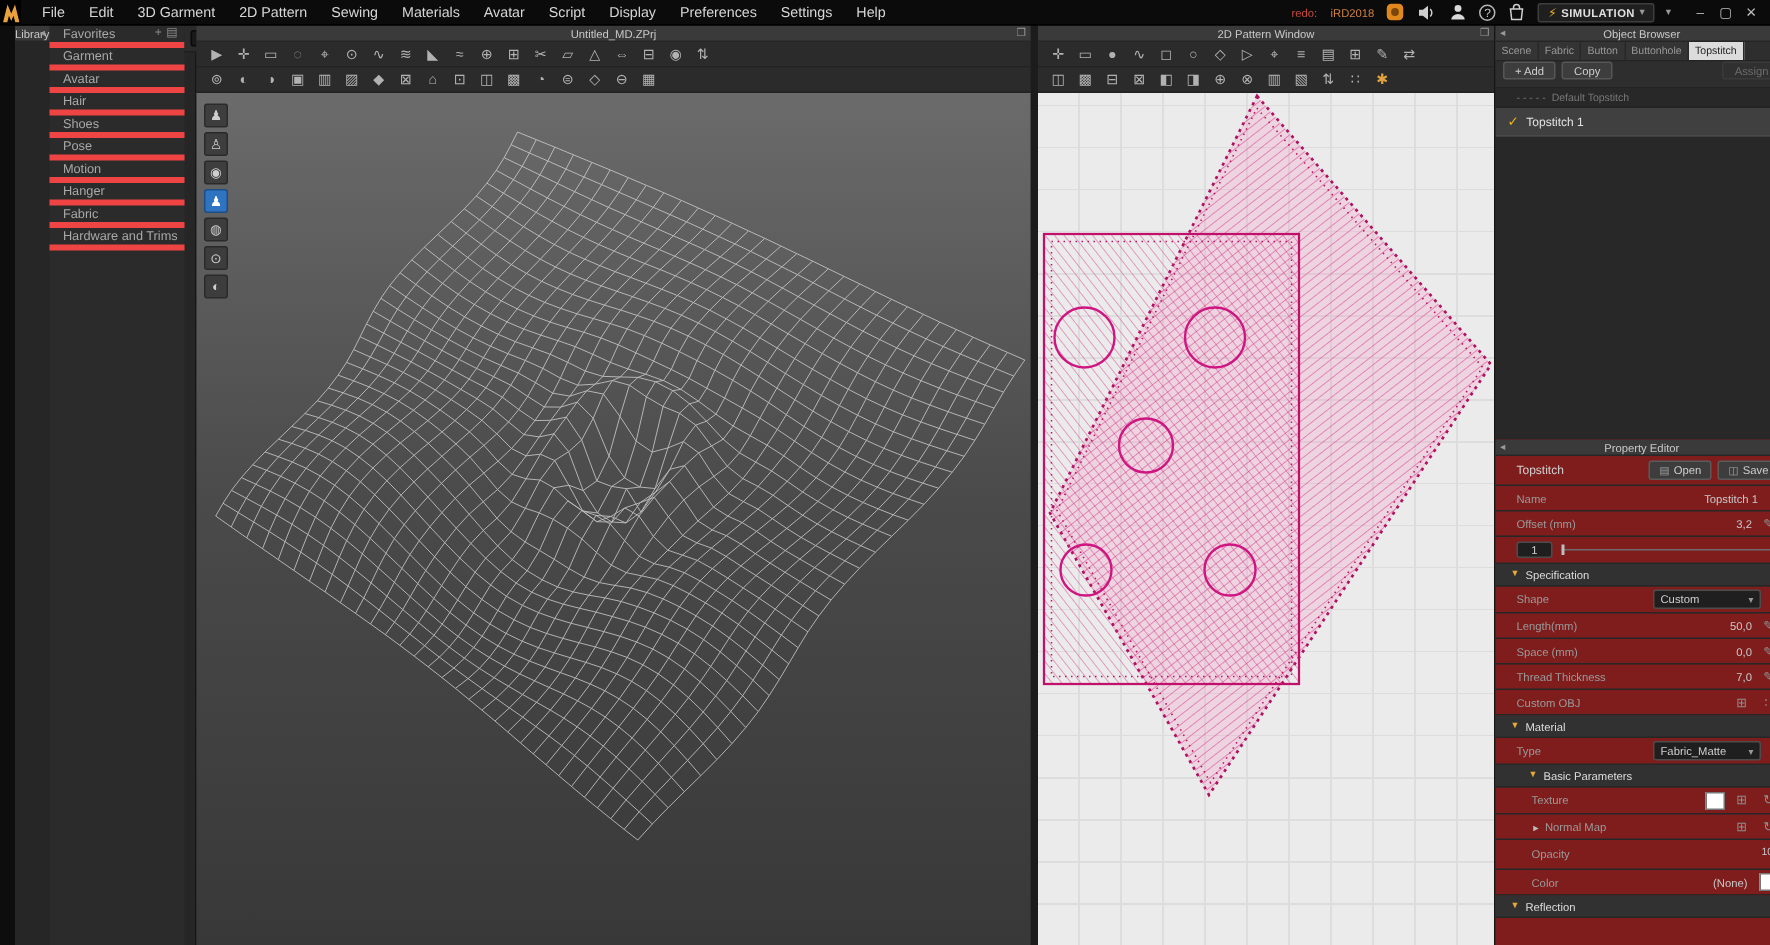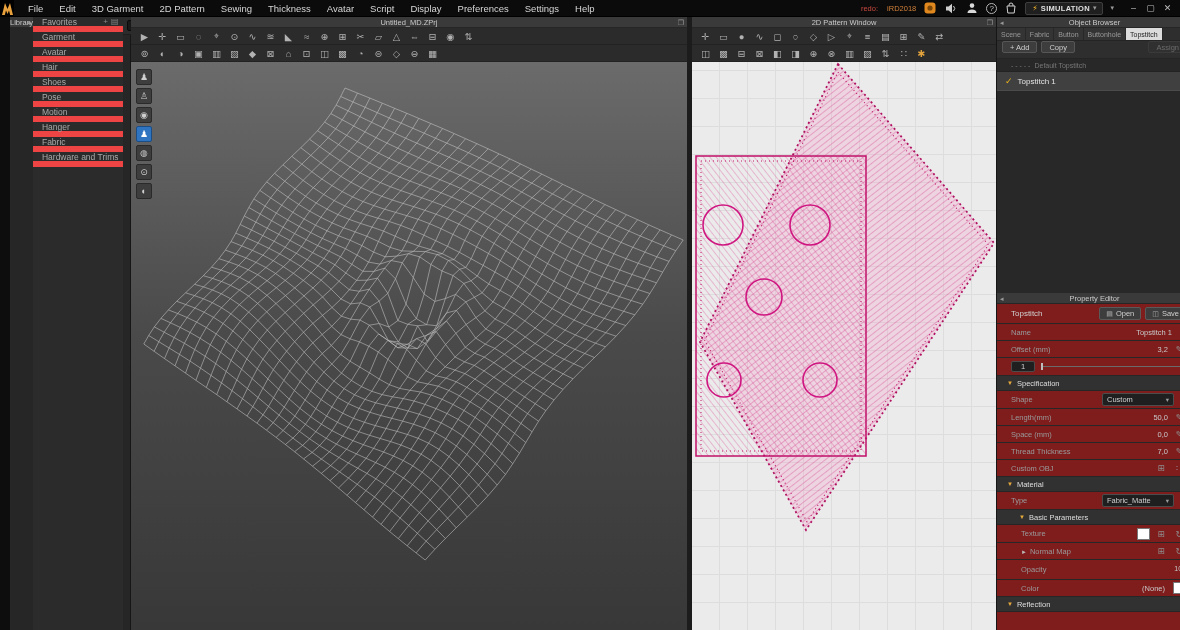--- a/index.html
+++ b/index.html
@@ -34,21 +34,21 @@
   .phead .ptitle{color:#c9c9c9;font-size:7.5px}
   .phead .pico{position:absolute;right:3px;top:0;color:#9a9a9a;font-size:7px;line-height:11px}
   .phead .pico-l{position:absolute;left:3px;top:0;color:#9a9a9a;font-size:7px;line-height:11px}
 
   
   .leftstrip{position:absolute;left:0;top:17px;width:10px;bottom:0;background:#0d0d0d}
   .library{position:absolute;left:10px;top:17px;width:121px;bottom:0;background:#262626;
     display:flex;border-right:1px solid #161616}
   #lib-tree{background:#2b2b2b}
   .tree-item{height:15px;display:flex;align-items:flex-start;padding:0 5px 0 9px;
-    border-bottom:6px solid #ef4444;cursor:default}
+    border-bottom:4px solid #ef4444;cursor:default}
   .tree-label{color:#a9a9a9;font-size:8.5px;flex:1;white-space:nowrap;overflow:hidden}
   .tree-ico{color:#8a8a8a;font-size:8px;margin-left:3px}
   .lib-search{height:18px;display:flex;align-items:center;gap:3px;padding:0 4px;background:#2b2b2b;
     border-bottom:1px solid #1e1e1e}
   .search-input{width:56px;height:11px;background:#191919;border:1px solid #0a0a0a;border-radius:2px}
   .srch-ico{color:#9a9a9a;font-size:8.5px;line-height:10px}
   #lib-thumbs{flex:1;display:flex;flex-wrap:wrap;align-content:flex-start;gap:7px 9px;
     padding:8px 7px;background:#262626;overflow:hidden}
   .thumb{width:46px;display:flex;flex-direction:column;align-items:center;cursor:default}
   .card{width:42px;height:45px;background:#fdfdfd;border-radius:1px;display:flex;
@@ -172,21 +172,21 @@
       <svg width="11" height="13" viewBox="0 0 11 13">
           <path d="M0 13 L3 1 L5.5 7 L8 1 L11 13 L8.2 13 L7 8.5 L5.5 12 L4 8.5 L2.8 13 Z" fill="#e8a13c"></path>
         </svg>
     </div>
     <div id="menu-items">
         <span class="menu-item">File</span>
         <span class="menu-item">Edit</span>
         <span class="menu-item">3D Garment</span>
         <span class="menu-item">2D Pattern</span>
         <span class="menu-item">Sewing</span>
-        <span class="menu-item">Thickness</span>
+        <span class="menu-item">Materials</span>
         <span class="menu-item">Avatar</span>
         <span class="menu-item">Script</span>
         <span class="menu-item">Display</span>
         <span class="menu-item">Preferences</span>
         <span class="menu-item">Settings</span>
         <span class="menu-item">Help</span>
       </div>
     <div class="mb-right">
       <span class="redo-txt">redo:</span>
       <span class="redo-val">iRD2018</span>

